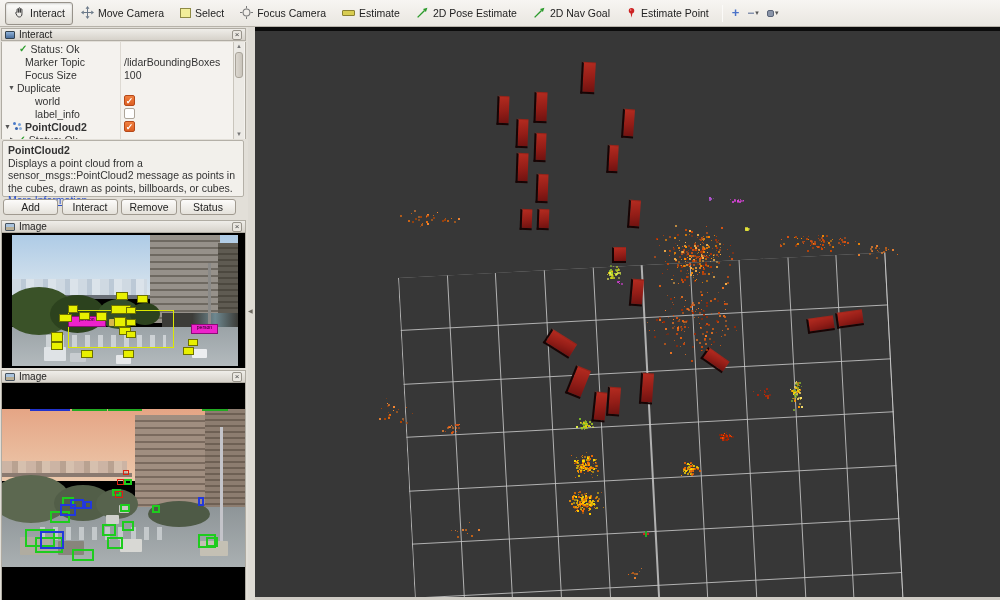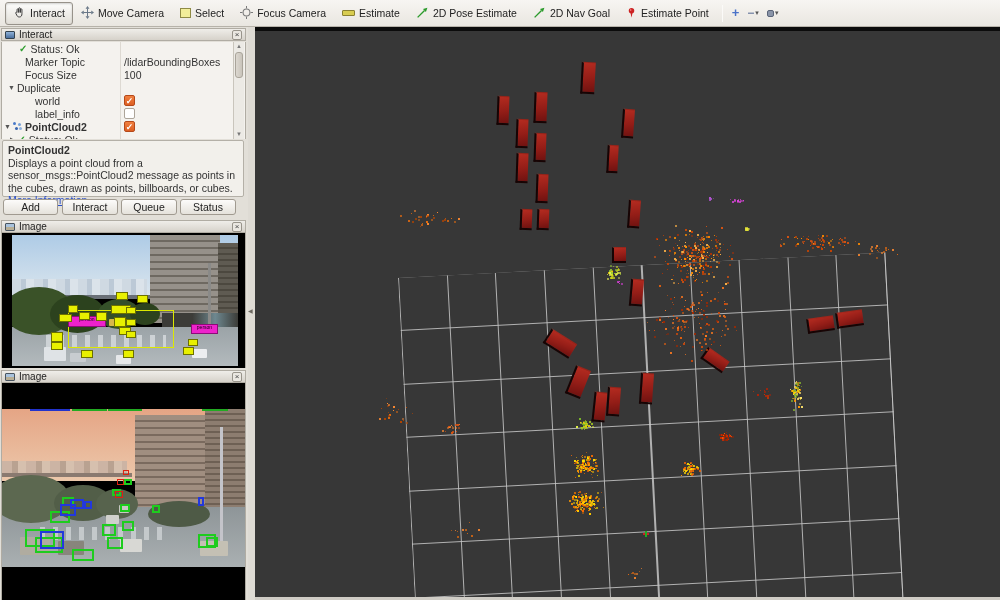--- a/index.html
+++ b/index.html
@@ -371,21 +371,21 @@
           <div class="ann blue" style="left: 82px; top: 92px; width: 8px; height: 8px;"></div>
           <div class="ann blue" style="left: 196px; top: 88px; width: 6px; height: 9px;"></div>
           <div class="ann red" style="left: 113px; top: 82px; width: 8px; height: 7px;"></div>
           <div class="ann red" style="left: 115px; top: 70px; width: 7px; height: 6px;"></div>
           <div class="ann red" style="left: 121px; top: 61px; width: 6px; height: 5px;"></div>
         </div>
     </div>
   </div>
 <div class="btn" style="left: 3px; width: 55px;">Add</div>
     <div class="btn" style="left: 62px; width: 56px;">Interact</div>
-    <div class="btn" style="left: 121px; width: 56px;">Queue</div>
+    <div class="btn" style="left: 121px; width: 56px;">Remove</div>
     <div class="btn" style="left: 180px; width: 56px;">Status</div>
   </div>
 
 <div id="splitter">
   <span class="handle">◀</span>
 </div>
 
 <div id="viewport">
   <div id="grid" style="left: 143px; top: 251px; width: 488px; height: 536px; transform: rotate(-3deg); background: repeating-linear-gradient(90deg, rgba(198, 198, 198, 0.85) 0px, rgba(198, 198, 198, 0.85) 1px, rgba(0, 0, 0, 0) 1px, rgba(0, 0, 0, 0) 48.7px), repeating-linear-gradient(0deg, rgba(198, 198, 198, 0.85) 0px, rgba(198, 198, 198, 0.85) 1px, rgba(0, 0, 0, 0) 1px, rgba(0, 0, 0, 0) 53.5px); border-right: 1px solid rgba(198, 198, 198, 0.85); border-bottom: 1px solid rgba(198, 198, 198, 0.85);"></div>
   <div id="vp-content">

